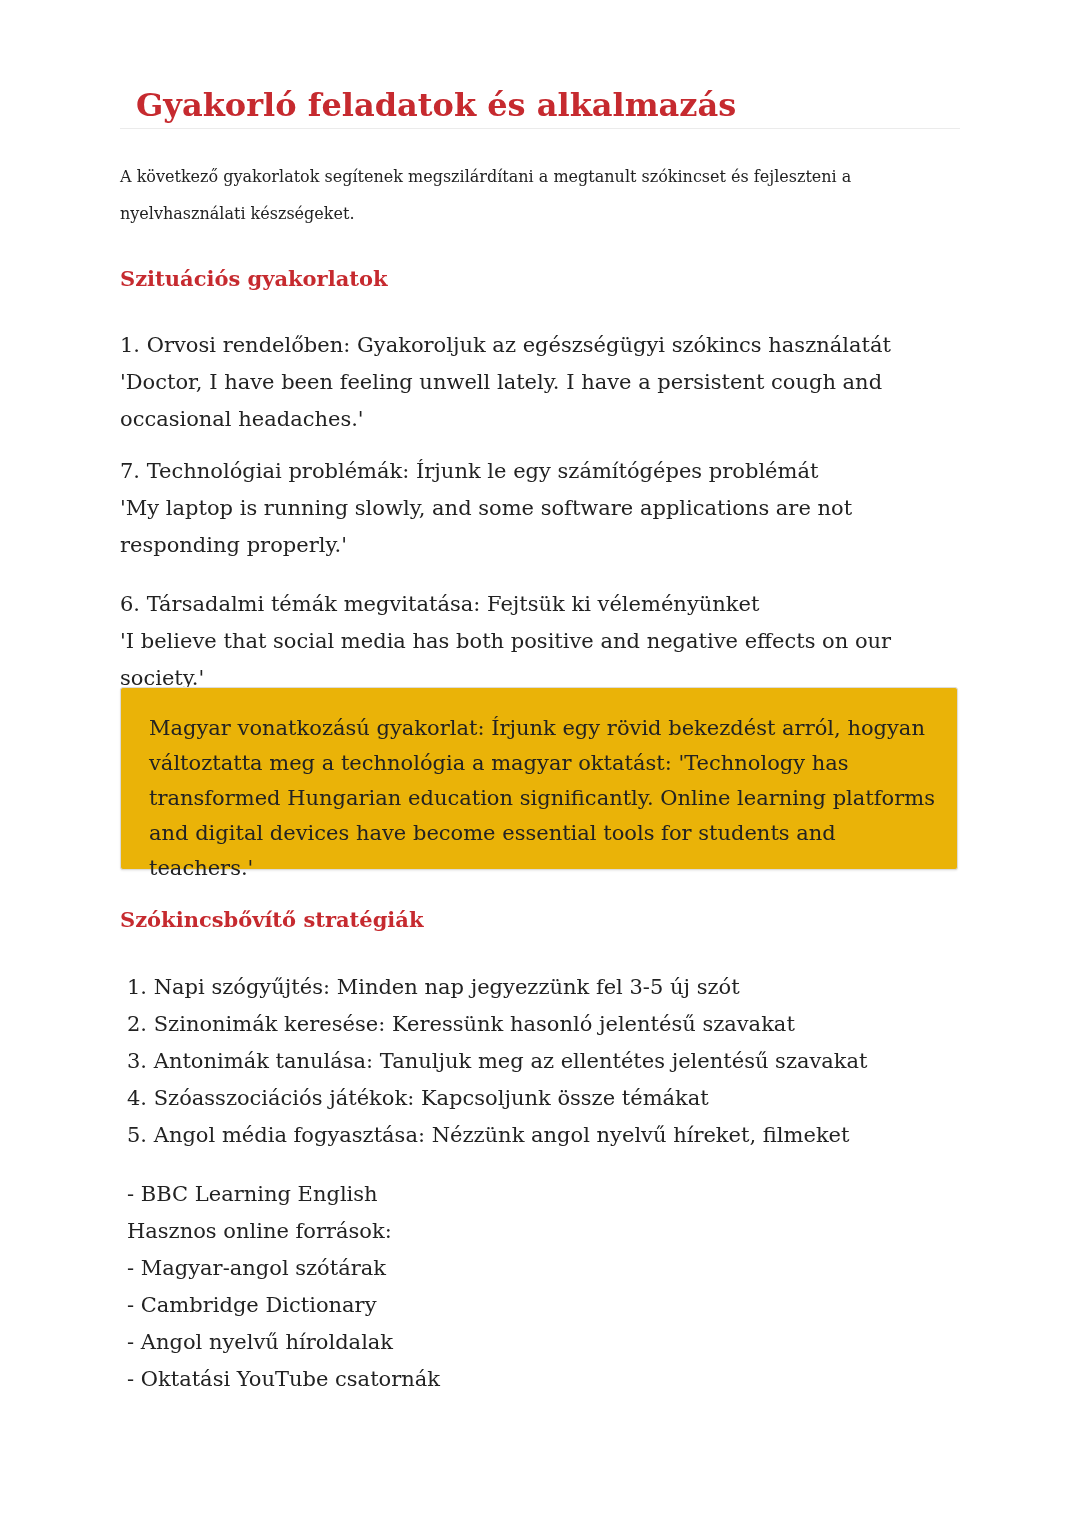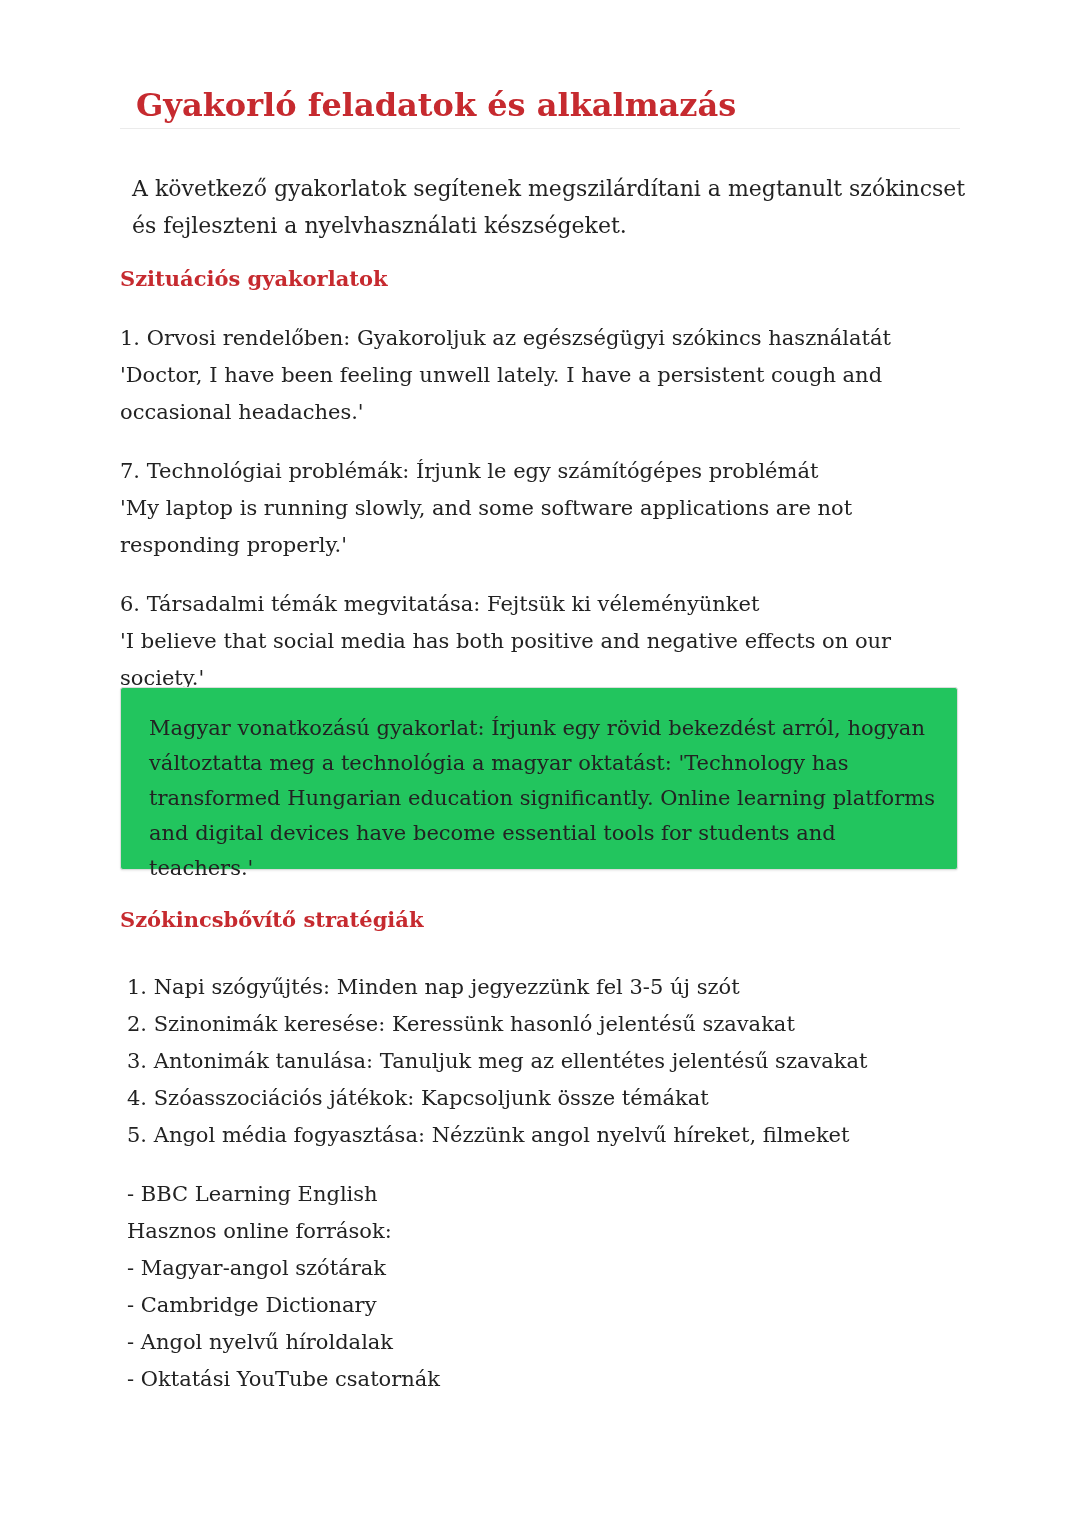--- a/index.html
+++ b/index.html
@@ -37,23 +37,23 @@
       left: 0;
       width: 840px;
       height: 1px;
       background: #ebebeb;
     }
     .intro {
       position: absolute;
       top: 158px;
       left: 0;
       width: 840px;
-      font-size: 22px;
+      font-size: 16px;
       line-height: 37px;
-      margin: 12px;
+      margin: 0;
     }
     .h2 {
       position: absolute;
       left: 0;
       margin: 0;
       font-size: 21px;
       font-weight: bold;
       color: #c62a2f;
       white-space: nowrap;
       text-align: right;
@@ -66,21 +66,21 @@
       line-height: 37px;
       margin: 0;
     }
     .block .line { display: block; }
     .callout {
       position: absolute;
       top: 687px;
       left: 0;
       width: 838px;
       height: 183px;
-      background: #22c55e;
+      background: #eab308;
       border: 1px solid #dcdcdc;
       border-radius: 3px;
       box-shadow: 0 1px 2px rgba(0,0,0,0.08);
       box-sizing: border-box;
     }
     .callout p {
       position: absolute;
       top: 23px;
       left: 28px;
       width: 790px;
@@ -104,21 +104,21 @@
 <body>
 
 <div class="page">
   <h1 class="title">Gyakorló feladatok és alkalmazás</h1>
   <div class="divider"></div>
 
   <p class="intro">A következő gyakorlatok segítenek megszilárdítani a megtanult szókincset és fejleszteni a nyelvhasználati készségeket.</p>
 
   <h2 class="h2" style="top:266px">Szituációs gyakorlatok</h2>
 
-  <p class="block" style="top:320px">
+  <p class="block" style="top:327px">
     <span class="line">1. Orvosi rendelőben: Gyakoroljuk az egészségügyi szókincs használatát</span>
     <span class="line">'Doctor, I have been feeling unwell lately. I have a persistent cough and occasional headaches.'</span>
   </p>
 
   <p class="block" style="top:453px">
     <span class="line">7. Technológiai problémák: Írjunk le egy számítógépes problémát</span>
     <span class="line">'My laptop is running slowly, and some software applications are not responding properly.'</span>
   </p>
 
   <p class="block" style="top:586px">

